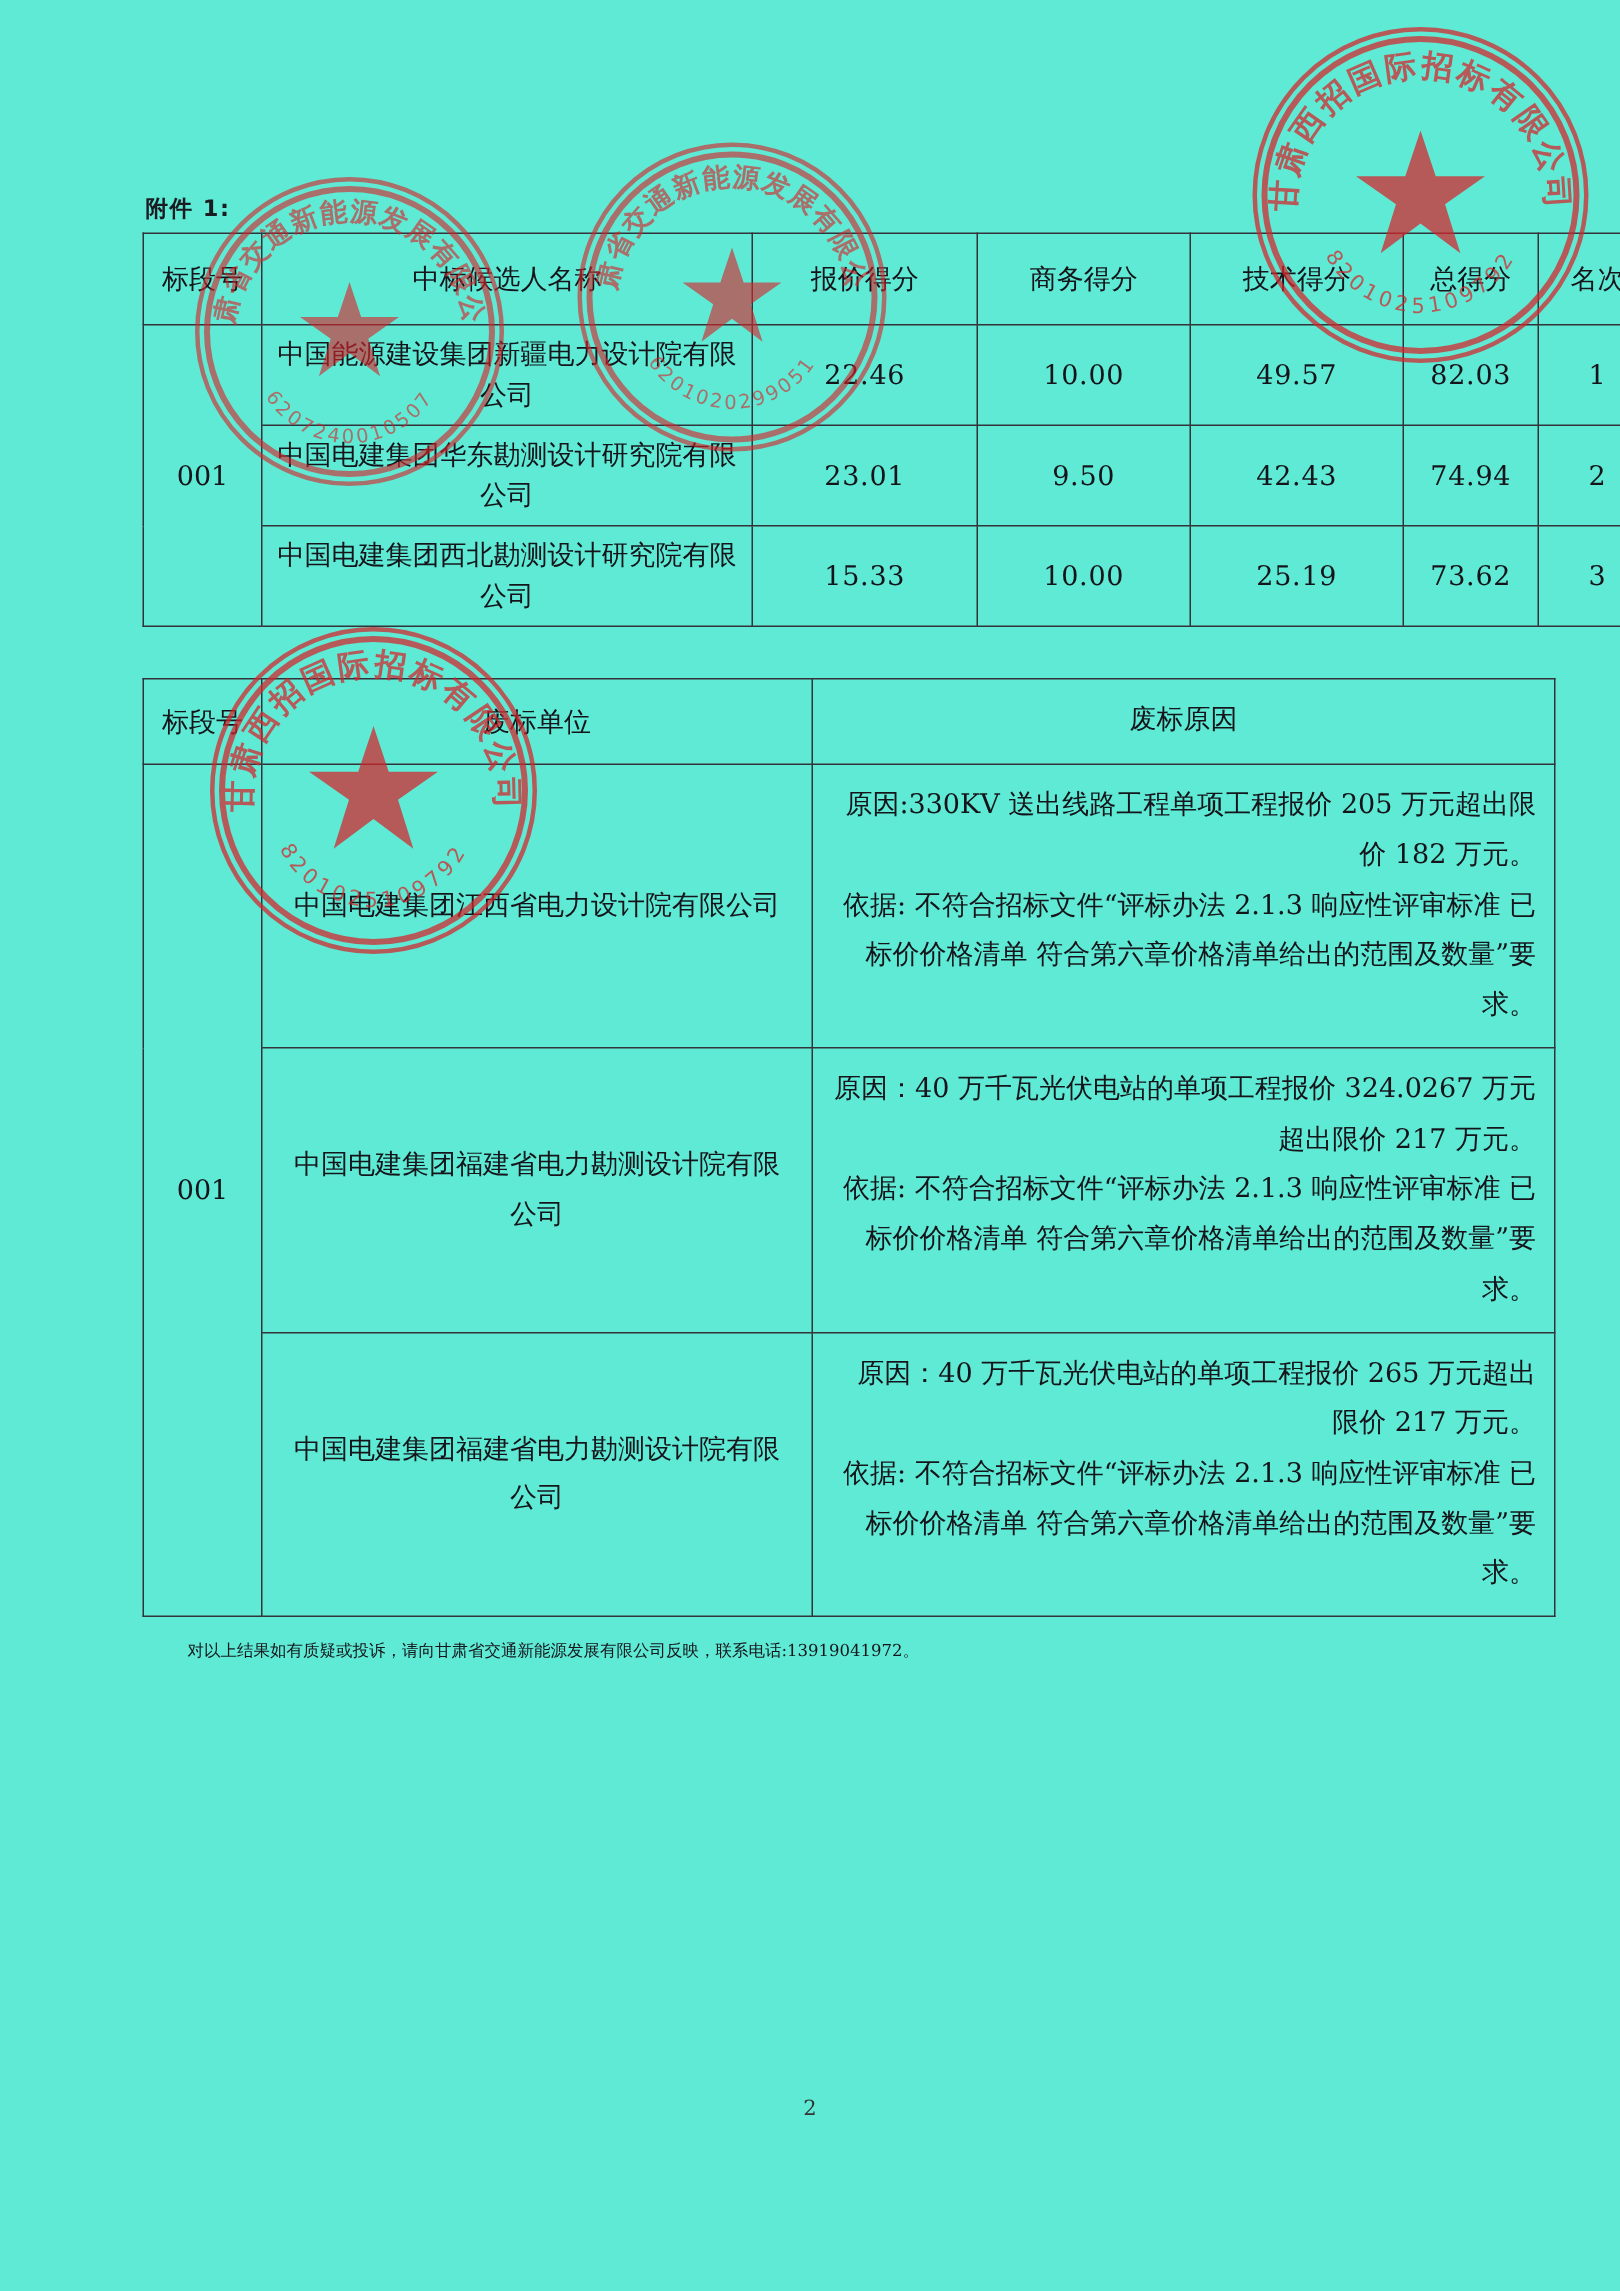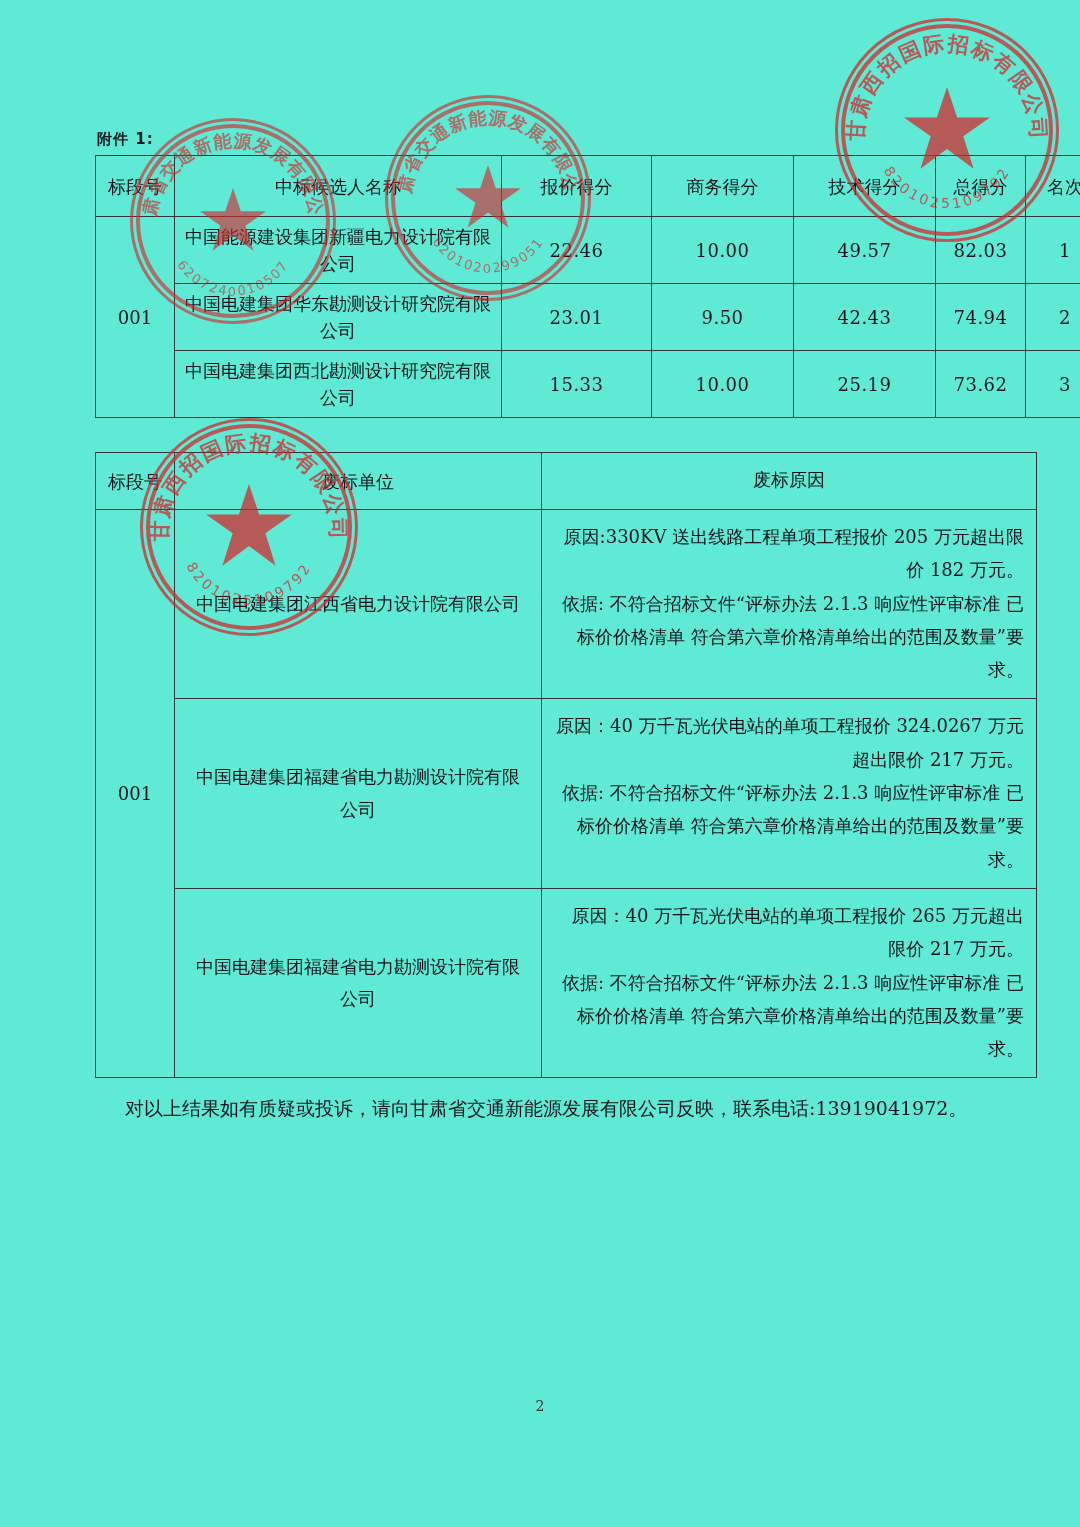--- a/index.html
+++ b/index.html
@@ -76,21 +76,21 @@
     line-height: 1.85;
     font-size: 18px;
   }
   #table2 td.unit {
     padding: 12px 18px;
     line-height: 1.8;
   }
   #table2 th { height: 44px; }
   .footnote {
     margin-top: 14px;
-    font-size: 19px;
+    font-size: 11px;
     line-height: 1.7;
     text-indent: 30px;
     font-family: "DejaVu Serif", serif;
   }
   .page-num {
     position: absolute;
     left: 0;
     right: 0;
     top: 1398px;
     text-align: center;

